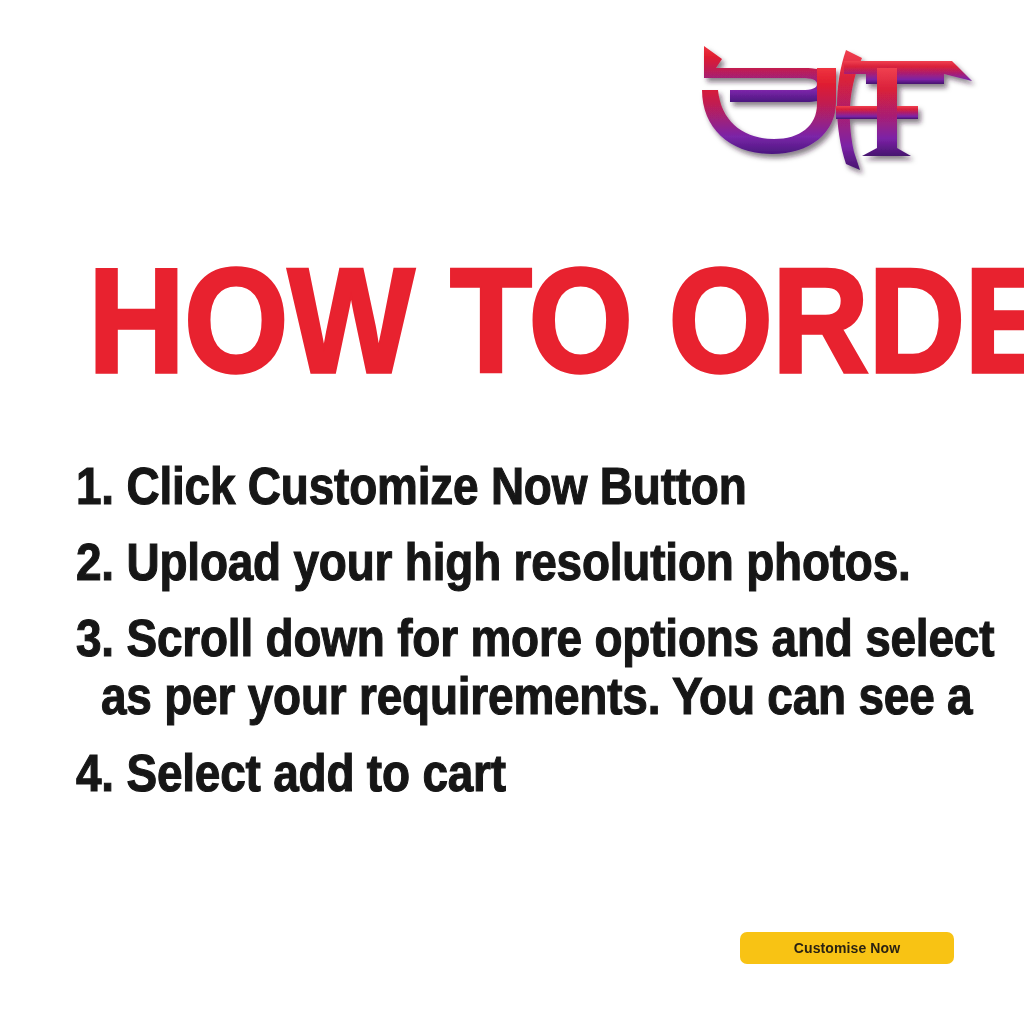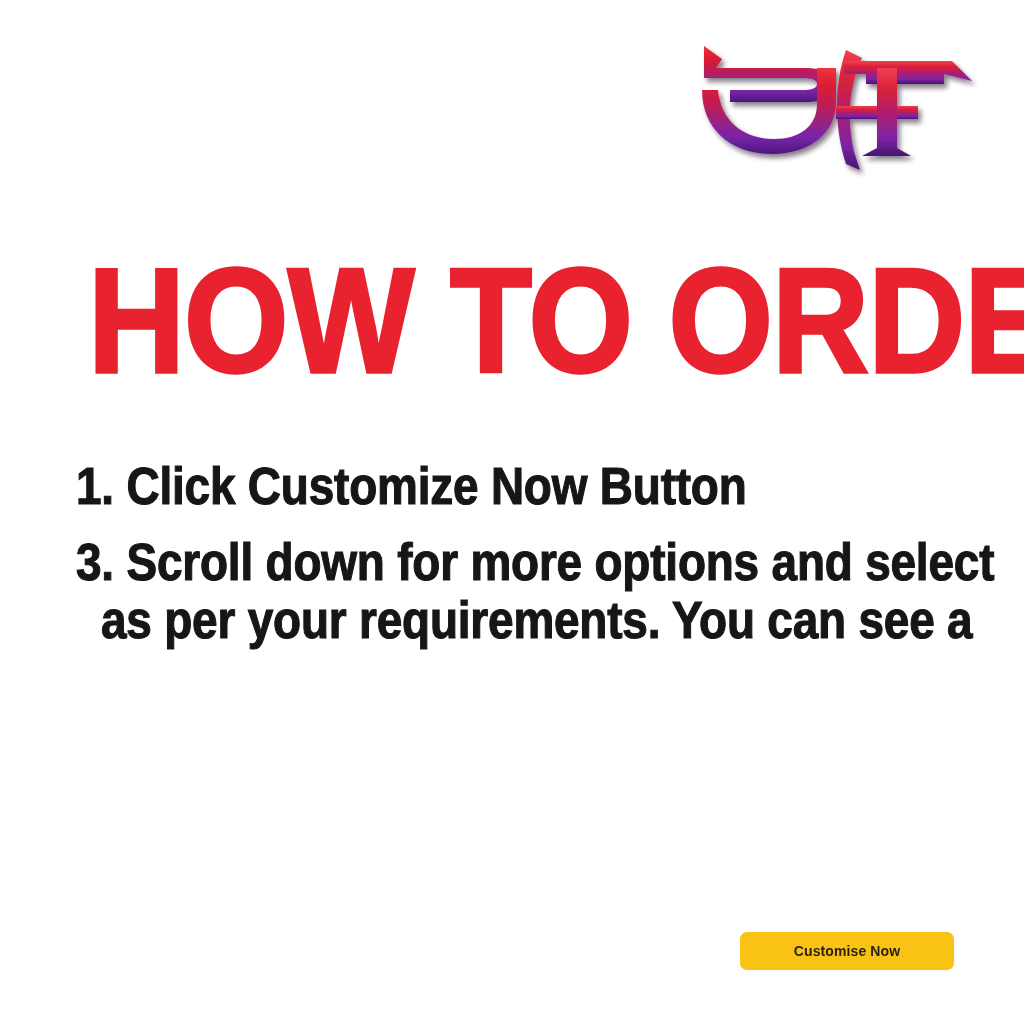--- a/index.html
+++ b/index.html
@@ -89,21 +89,21 @@
     text-align: center;
     box-sizing: border-box;
     cursor: pointer;
     border: none;
   }
   .btn-customise {
     position: absolute;
     left: 664px;
     top: 474px;
     width: 214px;
-    height: 38px;
+    height: 32px;
     line-height: 30px;
     font-size: 14px;
     border-radius: 7px;
     letter-spacing: 0.1px;
   }
 
   .step-3 .step-line { align-items: flex-start; }
   .row-inline { position: relative; }
 </style>
 </head>
@@ -162,25 +162,36 @@
 
   <div class="steps">
 
     <div class="step step-1 row-inline">
       <div class="step-line">
         <span class="step-text">1. Click Customize Now Button</span>
       </div>
       <button class="btn btn-customise">Customise Now</button>
     </div>
 
+    <div class="step step-2">
+      <div class="step-line">
+        <span class="step-text">2. Upload your high resolution photos.</span>
+      </div>
+    </div>
 
     <div class="step step-3">
       <div class="step-line">
         <span class="step-text">3. Scroll down for more options and select</span>
       </div>
       <div class="step-line step-cont">
         <span class="step-text">as per your requirements. You can see a</span>
       </div>
     </div>
 
+    <div class="step step-4 row-inline">
+      <div class="step-line">
+        <span class="step-text">4. Select add to cart</span>
+      </div>
+
+    </div>
 
   </div>
 </div>
 
 </body></html>

